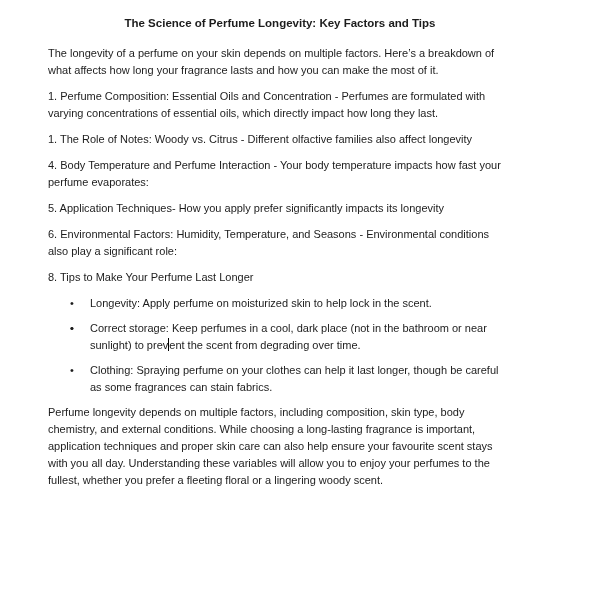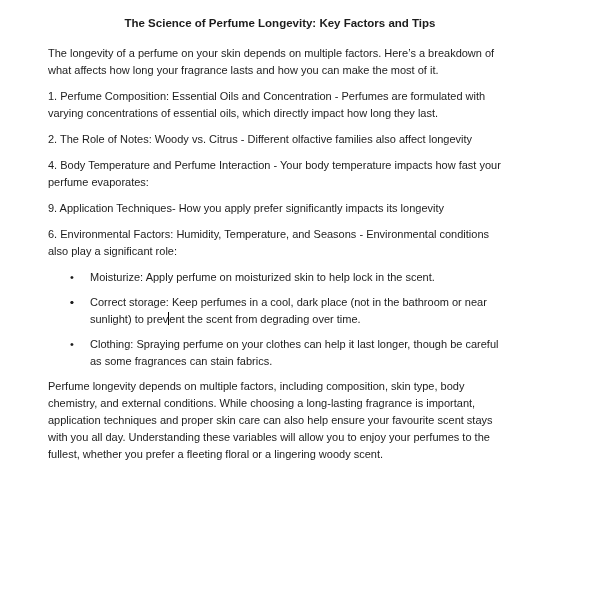--- a/index.html
+++ b/index.html
@@ -64,34 +64,35 @@
 <body>
 
 <div class="page">
 
   <p class="title">The Science of Perfume Longevity: Key Factors and Tips</p>
 
   <p class="para bold">The longevity of a perfume on your skin depends on multiple factors. Here’s a breakdown of what affects how long your fragrance lasts and how you can make the most of it.</p>
 
   <p class="para"><span class="bold">1. Perfume Composition: Essential Oils and Concentration -</span><span> Perfumes are formulated with varying concentrations of essential oils, which directly impact how long they last.</span></p>
 
-  <p class="para"><span class="bold">2. The Role of Notes: Woody vs. Citrus -</span><span> Different olfactive families also affect longevity</span></p>
+  <p class="para"><span class="bold">1. The Role of Notes: Woody vs. Citrus -</span><span> Different olfactive families also affect longevity</span></p>
 
 
   <p class="para"><span class="bold">4. Body Temperature and Perfume Interaction</span><span> - Your body temperature impacts how fast your perfume evaporates:</span></p>
 
-  <p class="para"><span class="bold">9. Application Techniques-</span><span> How you apply prefer significantly impacts its longevity</span></p>
+  <p class="para"><span class="bold">5. Application Techniques-</span><span> How you apply prefer significantly impacts its longevity</span></p>
 
   <p class="para"><span class="bold">6. Environmental Factors: Humidity, Temperature, and Seasons -</span><span> Environmental conditions also play a significant role:</span></p>
 
+  <p class="para bold">8. Tips to Make Your Perfume Last Longer</p>
 
   <ul class="bullets">
     <li>
       <span class="dot">•</span>
-      <span class="li-text">Moisturize: Apply perfume on moisturized skin to help lock in the scent.</span>
+      <span class="li-text">Longevity: Apply perfume on moisturized skin to help lock in the scent.</span>
     </li>
     <li>
       <span class="dot">•</span>
     </li>
     <li>
       <span class="dot">•</span>
       <span class="li-text"><span>Correct storage: Keep perfumes in a cool, dark place (not in the bathroom or near sunlight) to prev</span><span class="caret"></span><span>ent the scent from degrading over time.</span></span>
     </li>
     <li>
       <span class="dot">•</span>

